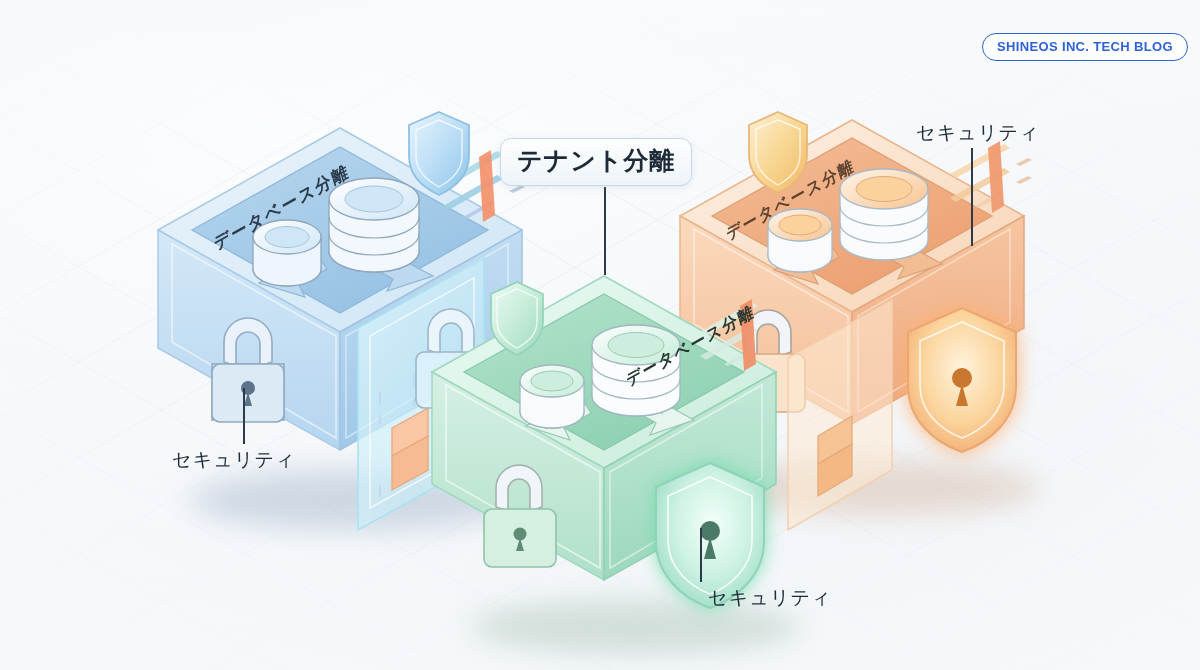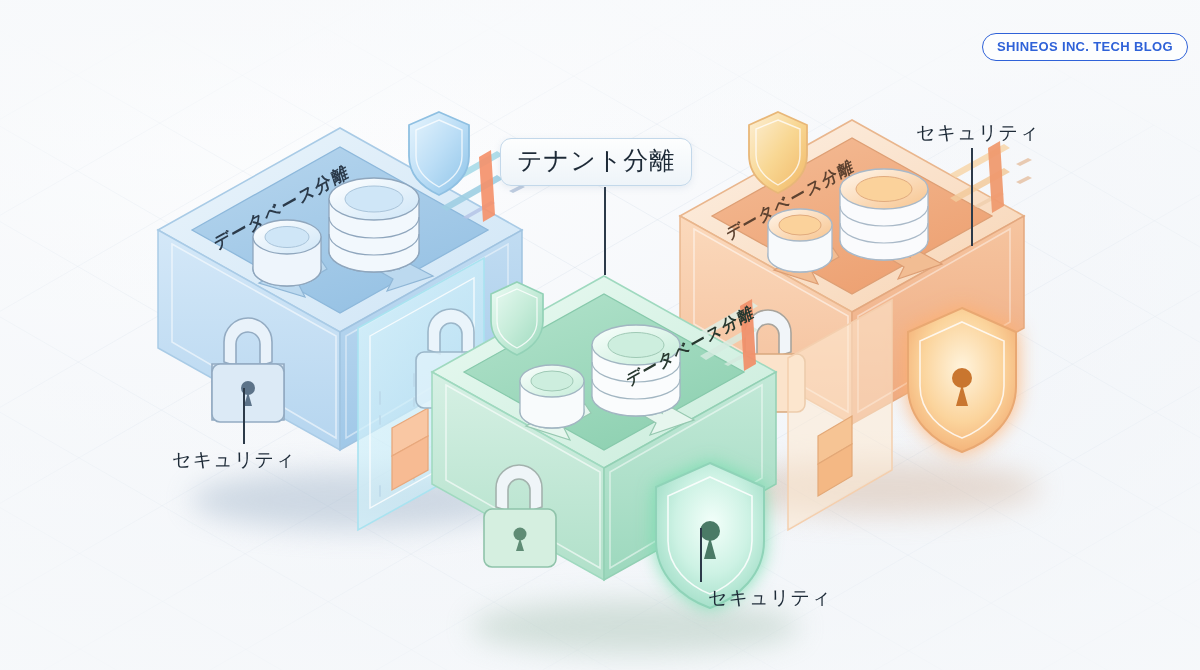--- a/index.html
+++ b/index.html
@@ -55,21 +55,21 @@
     white-space:nowrap;
   }
 
   
   .callout-pill{
     position:absolute;left:500px;top:138px;
     padding:5px 16px 8px;
     border:1.8px solid #c3d8ea;border-radius:11px;
     background:linear-gradient(180deg,#fdfefe 0%,#eef4f9 100%);
     box-shadow:0 2px 7px rgba(120,150,180,.15);
-    font-size:25px;font-weight:400;letter-spacing:1px;color:#1d2a37;
+    font-size:25px;font-weight:700;letter-spacing:1px;color:#1d2a37;
     white-space:nowrap;
   }
   .leader{position:absolute;background:#2c3a49;width:1.6px;}
 
   
   .anno{
     position:absolute;font-size:19px;font-weight:400;letter-spacing:1.2px;
     color:#1d2a37;white-space:nowrap;
   }
 

